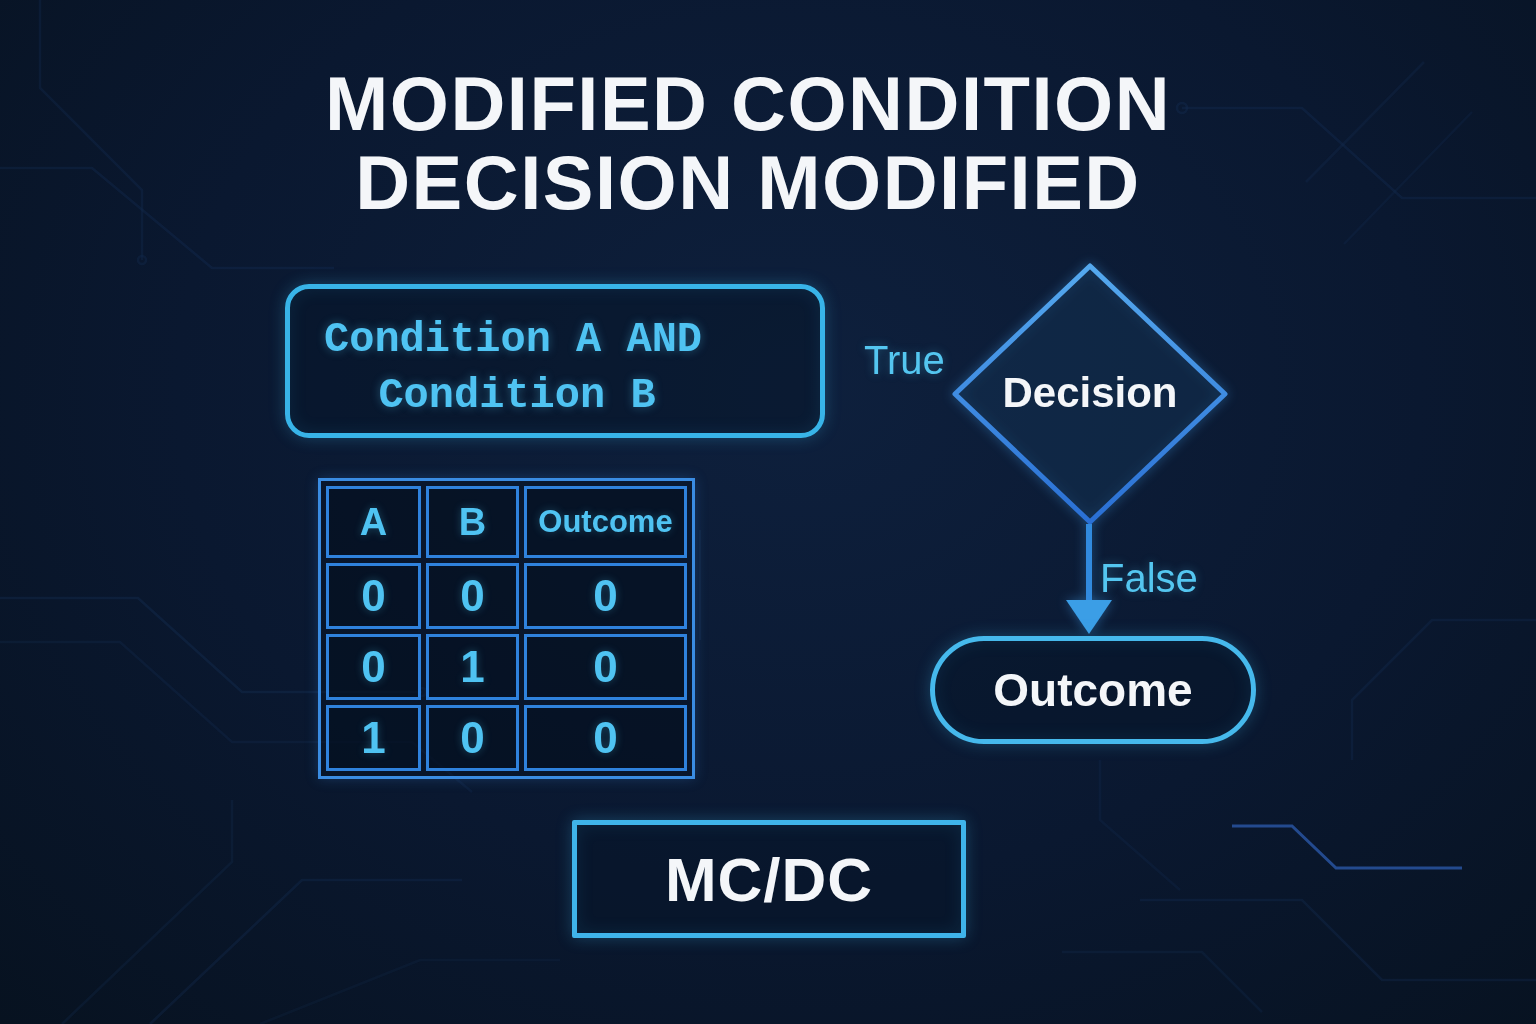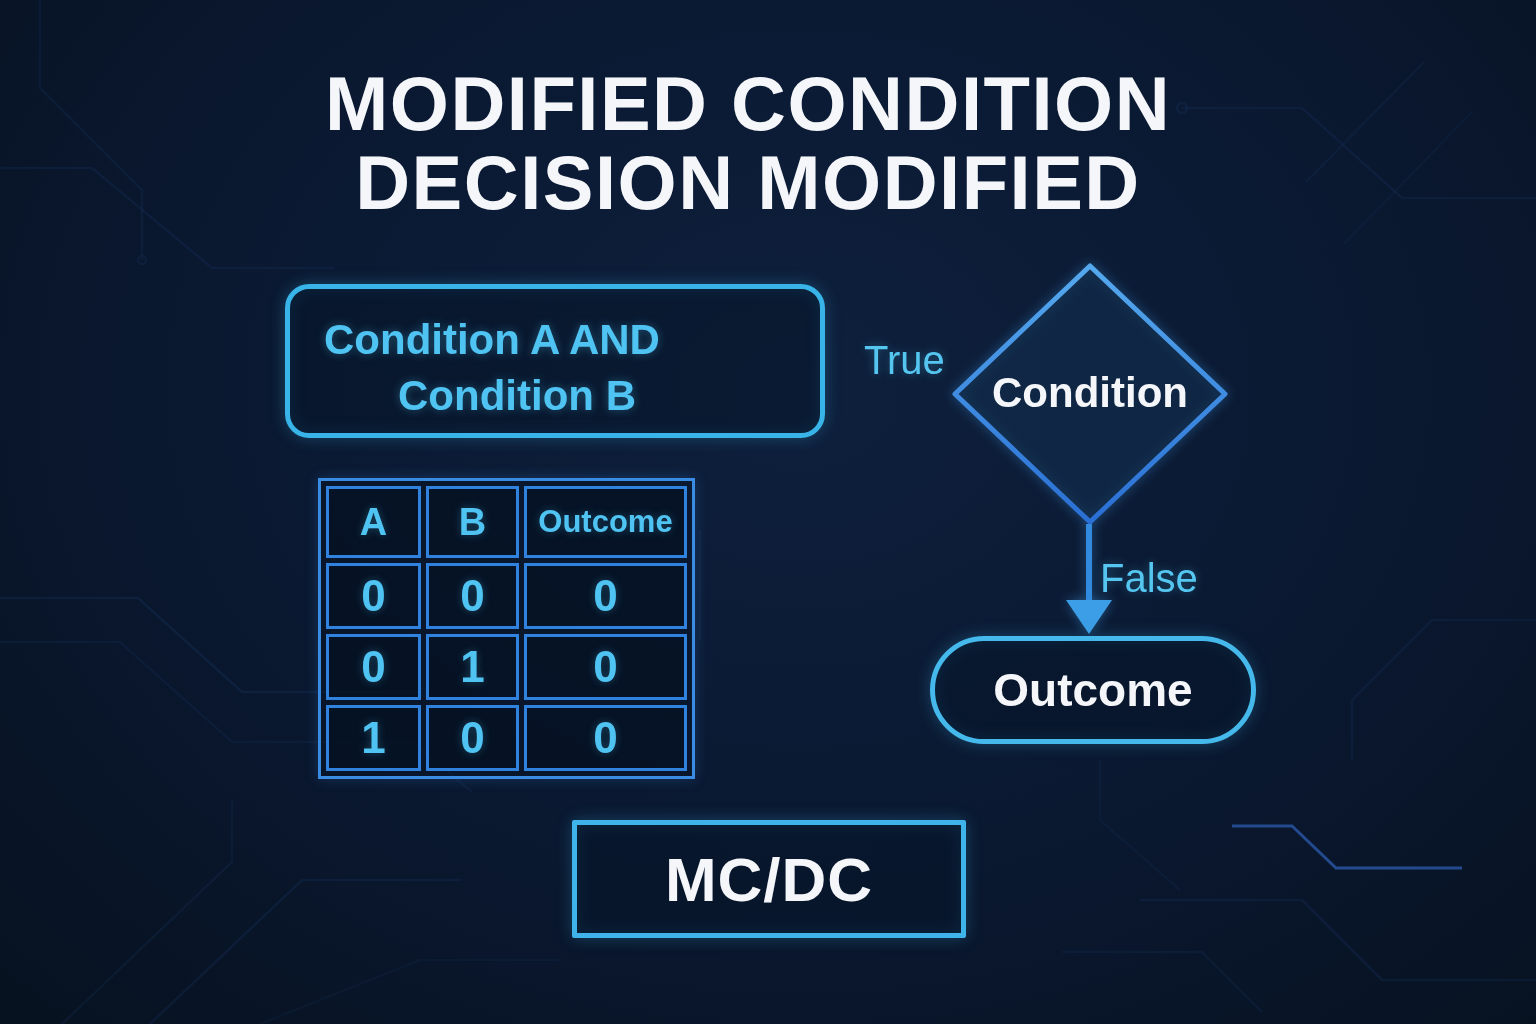--- a/index.html
+++ b/index.html
@@ -34,20 +34,21 @@
     border: 5px solid #38b4e8;
     border-radius: 24px;
     background: rgba(8, 22, 42, 0.55);
     box-shadow: 0 0 16px rgba(60,182,234,0.28), inset 0 0 18px rgba(60,182,234,0.10);
   }
   .condition-line {
     color: #4fc3f2;
     font-size: 42px; font-weight: bold; line-height: 54px;
     text-shadow: 0 0 10px rgba(80,198,242,0.35);
     white-space: nowrap;
+    font-family: Liberation Mono, monospace;
   }
   .condition-line.l1 { margin: 24px 0 0 34px; text-align: left; }
   .condition-line.l2 { margin: 2px 76px 0 0; text-align: center; }
   
   .flow-label {
     position: absolute;
     color: #54c6f0;
     font-size: 40px; font-weight: normal;
     text-shadow: 0 0 10px rgba(80,198,242,0.35);
     white-space: nowrap;
@@ -164,21 +165,21 @@
     <div>MODIFIED CONDITION</div>
     <div>DECISION MODIFIED</div>
   </div>
 
   <div class="condition-box">
     <div class="condition-line l1">Condition A AND</div>
     <div class="condition-line l2">Condition B</div>
   </div>
 
   <div class="flow-label true-label">True</div>
-  <div class="decision-label">Condition</div>
+  <div class="decision-label">Decision</div>
   <div class="flow-label false-label">False</div>
 
   <div class="outcome-pill">
     <span class="txt">Outcome</span>
   </div>
 
   <div class="truth-table-wrap">
     <table class="truth">
       <colgroup>
           <col class="c-a">

